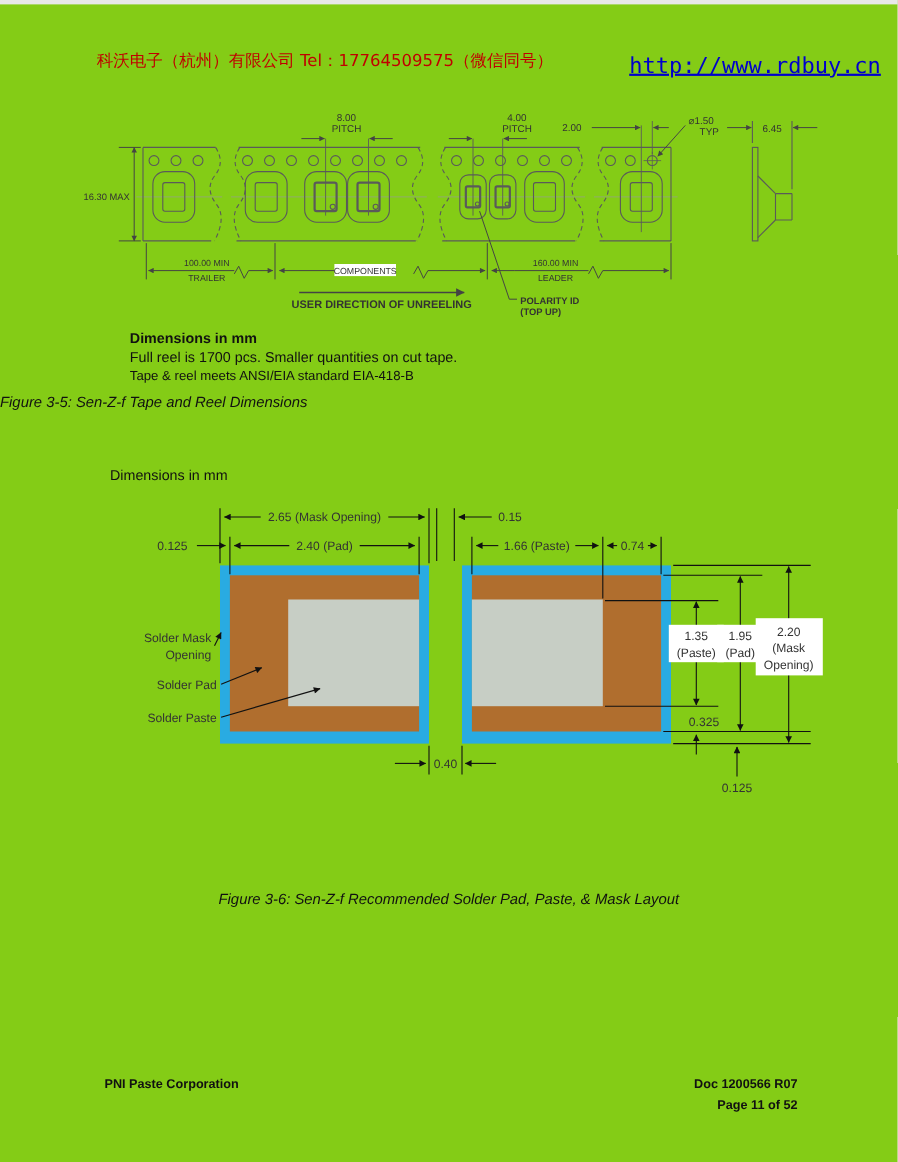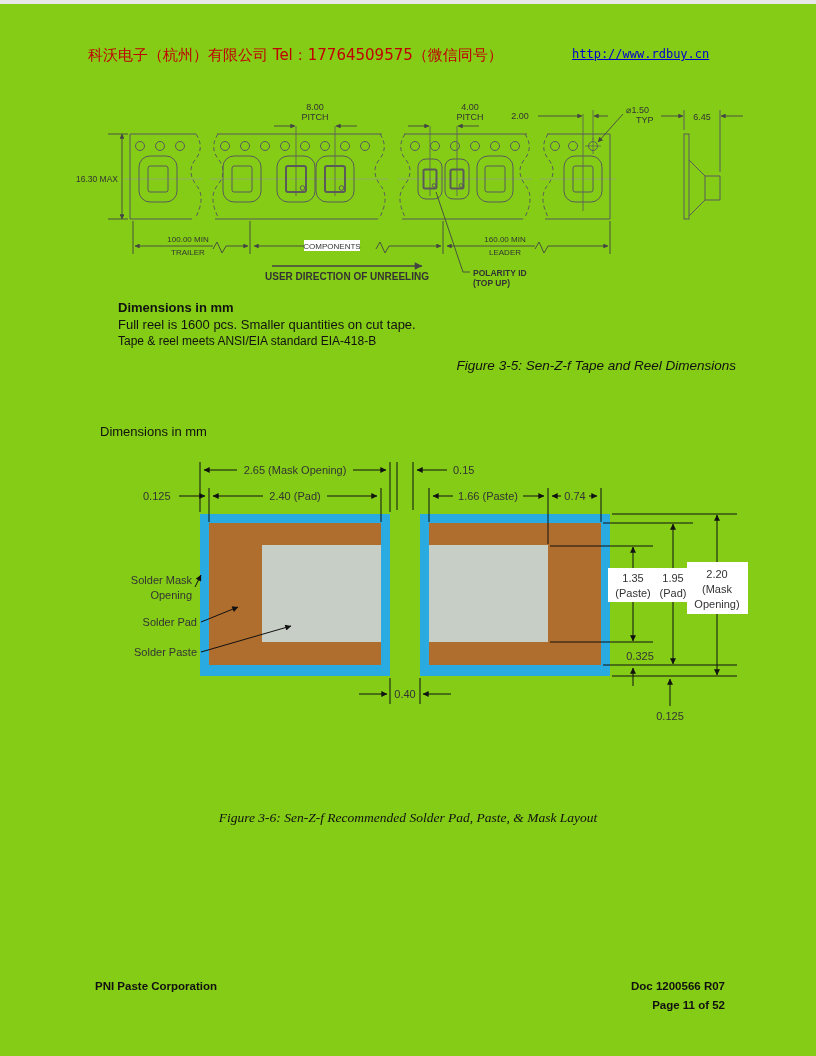--- a/index.html
+++ b/index.html
@@ -2,31 +2,31 @@
 <html><head>
 <meta charset="utf-8">
 <style>
   html,body{margin:0;padding:0;background:#e8e8e8;}
   .page{position:relative;width:816px;height:1056px;background:#84cc16;margin:4px auto;
         font-family:"Liberation Sans", sans-serif;overflow:hidden;}
   .abs{position:absolute;}
   svg{overflow:visible;display:block;}
   svg text{font-family:"Liberation Sans", sans-serif;fill:#333;}
   .hdr-company{left:88px;top:42px;font-size:15px;color:#c00000;font-family:"DejaVu Sans",sans-serif;}
-  .hdr-url{left:572px;top:43px;font-size:12px;color:#0000cc;font-family:"DejaVu Sans Mono",monospace;}
+  .hdr-url{left:572px;top:43px;font-size:20px;color:#0000cc;font-family:"DejaVu Sans Mono",monospace;}
   .dims-bold{left:118px;top:296px;font-size:13px;font-weight:bold;color:#111;}
   .tline1{left:118px;top:313px;font-size:13px;color:#111;}
   .tline2{left:118px;top:330px;font-size:12px;color:#111;}
-  .cap35{left:0;top:354px;width:736px;text-align:right;font-size:13.5px;font-style:italic;color:#111;}
+  .cap35{left:0;top:354px;width:736px;text-align:left;font-size:13.5px;font-style:italic;color:#111;}
   .dims-reg{left:100px;top:420px;font-size:13px;color:#111;}
   .notebox{left:168px;top:738px;width:558px;border-top:1px dotted #555;border-bottom:1px dotted #555;
            padding:4px 2px 5px 2px;font-size:13px;font-style:italic;color:#111;
            text-align:justify;line-height:17px;}
   .notebox b{font-weight:bold;}
-  .cap36{left:0;top:806px;width:816px;text-align:center;font-size:13.5px;font-style:italic;color:#111;font-family:Liberation Serif, serif;}
+  .cap36{left:0;top:806px;width:816px;text-align:center;font-size:13.5px;font-style:italic;color:#111;}
   .ft-l{left:95px;top:973px;font-size:11.5px;font-weight:bold;color:#111;line-height:19px;}
   .ft-r{right:91px;top:973px;font-size:11.5px;font-weight:bold;color:#111;line-height:19px;text-align:right;}
 </style>
 </head>
 <body>
 
 <div class="page">
 
   <div class="abs hdr-company">科沃电子（杭州）有限公司 Tel：17764509575（微信同号）</div>
   <a class="abs hdr-url" href="#">http://www.rdbuy.cn</a>
@@ -175,21 +175,21 @@
     <rect x="224" y="144" width="56" height="11" fill="#fff"></rect>
     <text x="252" y="153" font-size="8" text-anchor="middle">COMPONENTS</text>
     <text x="425" y="146" font-size="8" text-anchor="middle">160.00 MIN</text>
     <text x="425" y="159" font-size="8" text-anchor="middle">LEADER</text>
     <text x="267" y="184" font-size="10" font-weight="bold" text-anchor="middle" fill="#222">USER DIRECTION OF UNREELING</text>
     <text x="393" y="180" font-size="8.5" font-weight="bold" fill="#222">POLARITY ID</text>
     <text x="393" y="190" font-size="8.5" font-weight="bold" fill="#222">(TOP UP)</text>
   </svg>
 
   <div class="abs dims-bold">Dimensions in mm</div>
-  <div class="abs tline1">Full reel is 1600 pcs.  Smaller quantities on cut tape.</div>
+  <div class="abs tline1">Full reel is 1700 pcs.  Smaller quantities on cut tape.</div>
   <div class="abs tline2">Tape &amp; reel meets ANSI/EIA standard EIA-418-B</div>
   <div class="abs cap35">Figure 3-5:  Sen-Z-f Tape and Reel Dimensions</div>
 
   <div class="abs dims-reg">Dimensions in mm</div>
 
   <svg class="abs" style="left:95px;top:450px;" width="695" height="285" viewBox="0 0 695 285">
     <defs>
       <marker id="ah2" viewBox="0 0 10 10" refX="9.5" refY="5" markerWidth="9" markerHeight="6" orient="auto-start-reverse">
         <path d="M0,0 L10,5 L0,10 z" fill="#111"></path>
       </marker>

